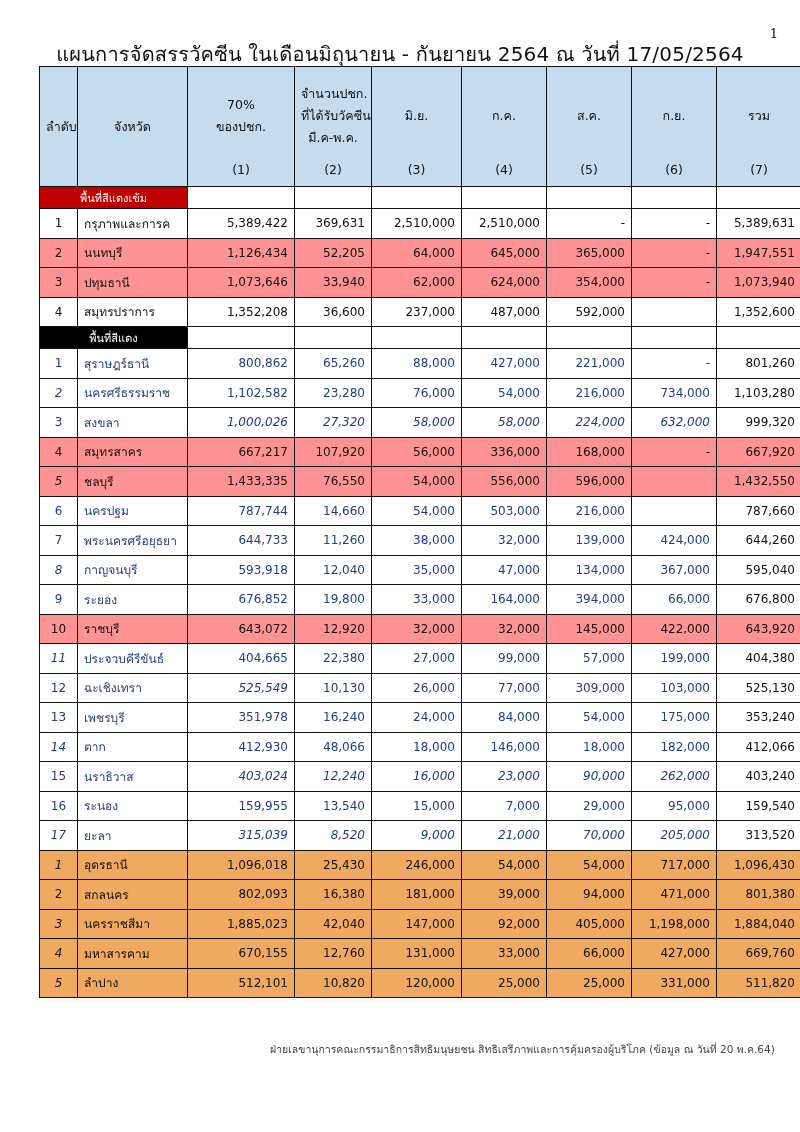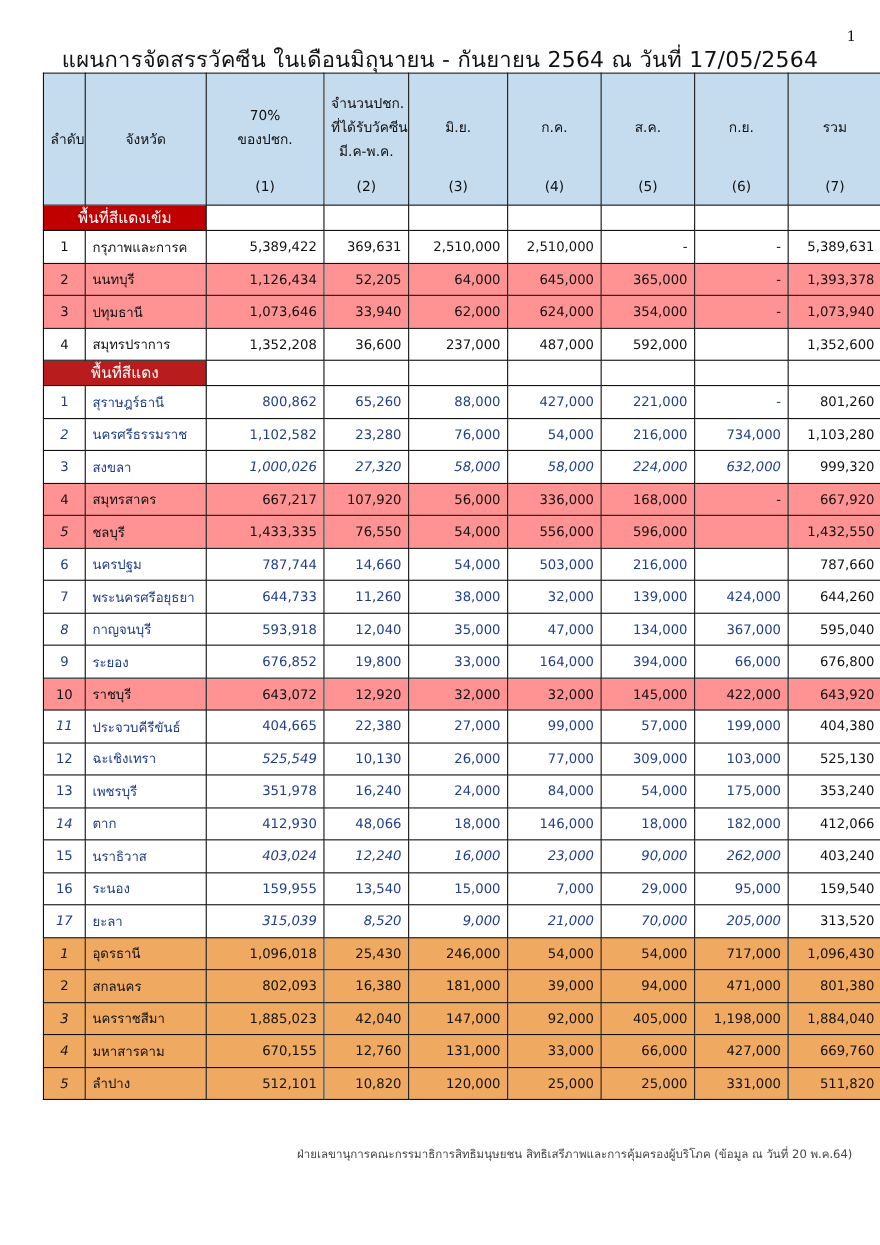--- a/index.html
+++ b/index.html
@@ -7,24 +7,24 @@
   .page-num { position:absolute; right:22px; top:26px; font-size:13px; font-family:"DejaVu Serif", serif; }
   .title { position:absolute; left:0; width:800px; top:38px; text-align:center; font-size:20px; font-weight:normal; letter-spacing:0.2px; }
   table.plan { position:absolute; left:39px; top:66px; border-collapse:collapse; table-layout:fixed; width:728px; }
   table.plan td, table.plan th { border:1.5px solid #111; padding:0 6px; font-size:12px; height:29.5px; box-sizing:border-box; white-space:nowrap; overflow:hidden; }
   table.plan th { background:#c5dcef; font-weight:normal; text-align:center; vertical-align:middle; height:120px; font-size:12.5px; line-height:22px; }
   th .hdr-num { display:block; }
   th .hdr-body { display:block; height:86px; display:flex; flex-direction:column; justify-content:center; }
   td.num { text-align:right; }
   td.idx { text-align:center; }
   td.name { text-align:left; padding-left:4px; }
-  tr.zone td.zone-label { color:#fff; text-align:center; font-size:14px; height:22px; padding:0; }
+  tr.zone td.zone-label { color:#fff; text-align:center; font-size:11px; height:22px; padding:0; }
   tr.zone td { height:22px; }
   tr.dark td.zone-label { background:#c00000; }
-  tr.red td.zone-label { background:#b91c1c; }
+  tr.red td.zone-label { background:#000000; }
   tr.orange td.zone-label { background:#f07f33; }
   tr.pink td { background:#ff9393; }
   tr.orng td { background:#f0a960; }
   .blue { color:#1f3d8a; }
   .ital { font-style:italic; }
   .tiny { font-size:9px; }
   .footer { position:absolute; left:270px; top:1041px; font-size:10.5px; color:#444; white-space:nowrap; }
 </style>
 </head>
 <body>
@@ -119,21 +119,21 @@
       </tr>
       <tr class="pink">
         <td class="idx">2</td>
         <td class="name">นนทบุรี</td>
         <td class="num">1,126,434</td>
         <td class="num">52,205</td>
         <td class="num">64,000</td>
         <td class="num">645,000</td>
         <td class="num">365,000</td>
         <td class="num">-</td>
-        <td class="num">1,393,378</td>
+        <td class="num">1,947,551</td>
       </tr>
       <tr class="pink">
         <td class="idx">3</td>
         <td class="name">ปทุมธานี</td>
         <td class="num">1,073,646</td>
         <td class="num">33,940</td>
         <td class="num">62,000</td>
         <td class="num">624,000</td>
         <td class="num">354,000</td>
         <td class="num">-</td>

